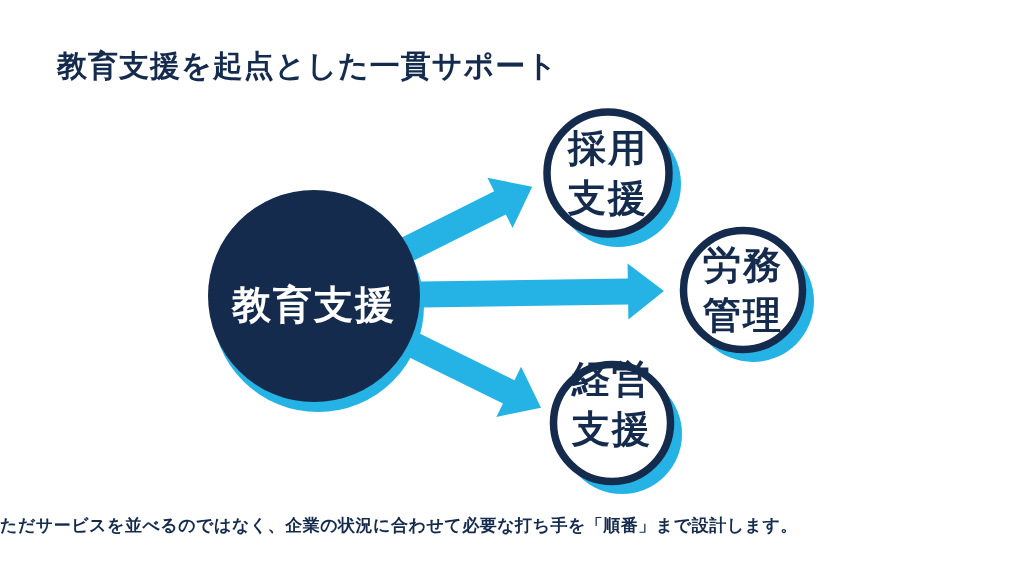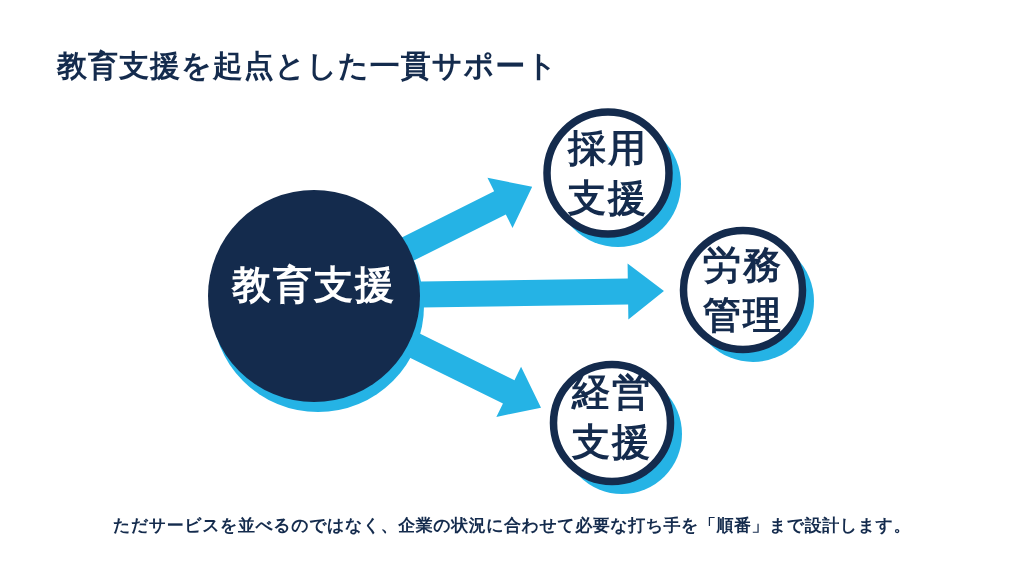--- a/index.html
+++ b/index.html
@@ -41,21 +41,21 @@
     font-size:39px;
     letter-spacing:2px;
   }
   .sat-label{
     font-size:38px;
     line-height:1.32;
     letter-spacing:2px;
   }
   .caption{
     position:absolute;left:0;right:0;top:514px;
-    text-align:center;
+    text-align:left;
     color:var(--navy);
     font-size:17px;font-weight:700;
     letter-spacing:0.5px;
   }
 </style>
 </head>
 <body>
 
 <div class="slide">
 
@@ -82,26 +82,26 @@
     <circle class="c-cyan" cx="618" cy="184" r="63"></circle>
     <circle class="ring" cx="608" cy="173" r="61"></circle>
 
     <circle class="c-cyan" cx="753" cy="301" r="61"></circle>
     <circle class="ring" cx="743" cy="290" r="59.5"></circle>
 
     <circle class="c-cyan" cx="622" cy="434" r="60"></circle>
     <circle class="ring" cx="612" cy="423" r="58.5"></circle>
   </svg>
 
-  <div class="node-label main-label" style="left:314px;top:285px;font-family:Liberation Serif, serif;">教育支援</div>
+  <div class="node-label main-label" style="left:314px;top:305px;font-family:Liberation Serif, serif;">教育支援</div>
 
   <div class="node-label sat-label" style="left:608px;top:173px;">採用
 支援</div>
 
   <div class="node-label sat-label" style="left:743px;top:290px;">労務
 管理</div>
 
-  <div class="node-label sat-label" style="left:612px;top:417px;">経営
+  <div class="node-label sat-label" style="left:612px;top:404px;">経営
 支援</div>
 
   <div class="caption">ただサービスを並べるのではなく、企業の状況に合わせて必要な打ち手を「順番」まで設計します。</div>
 
 </div>
 
 </body></html>

